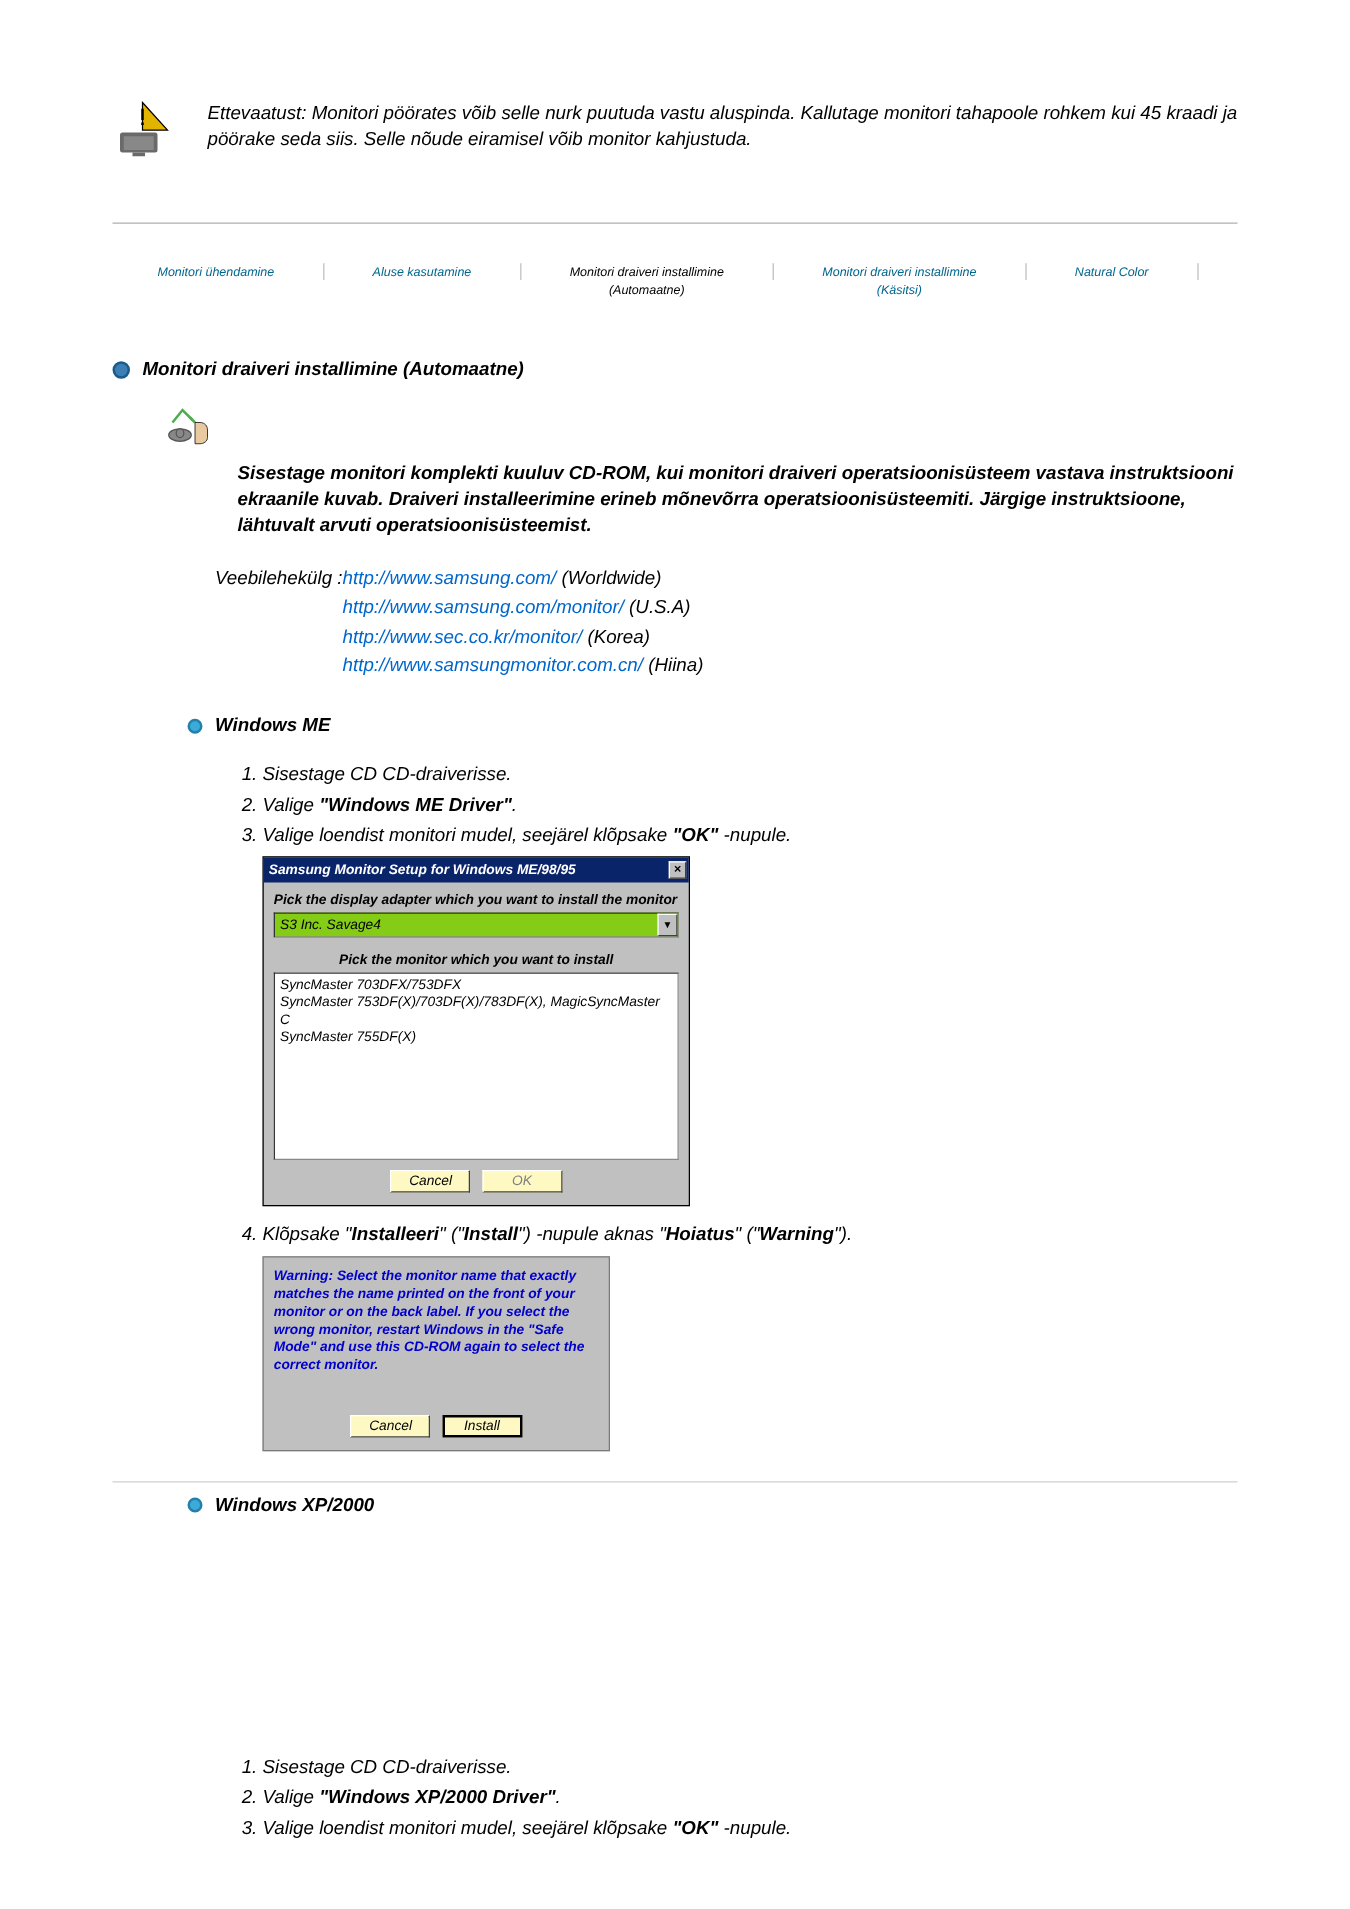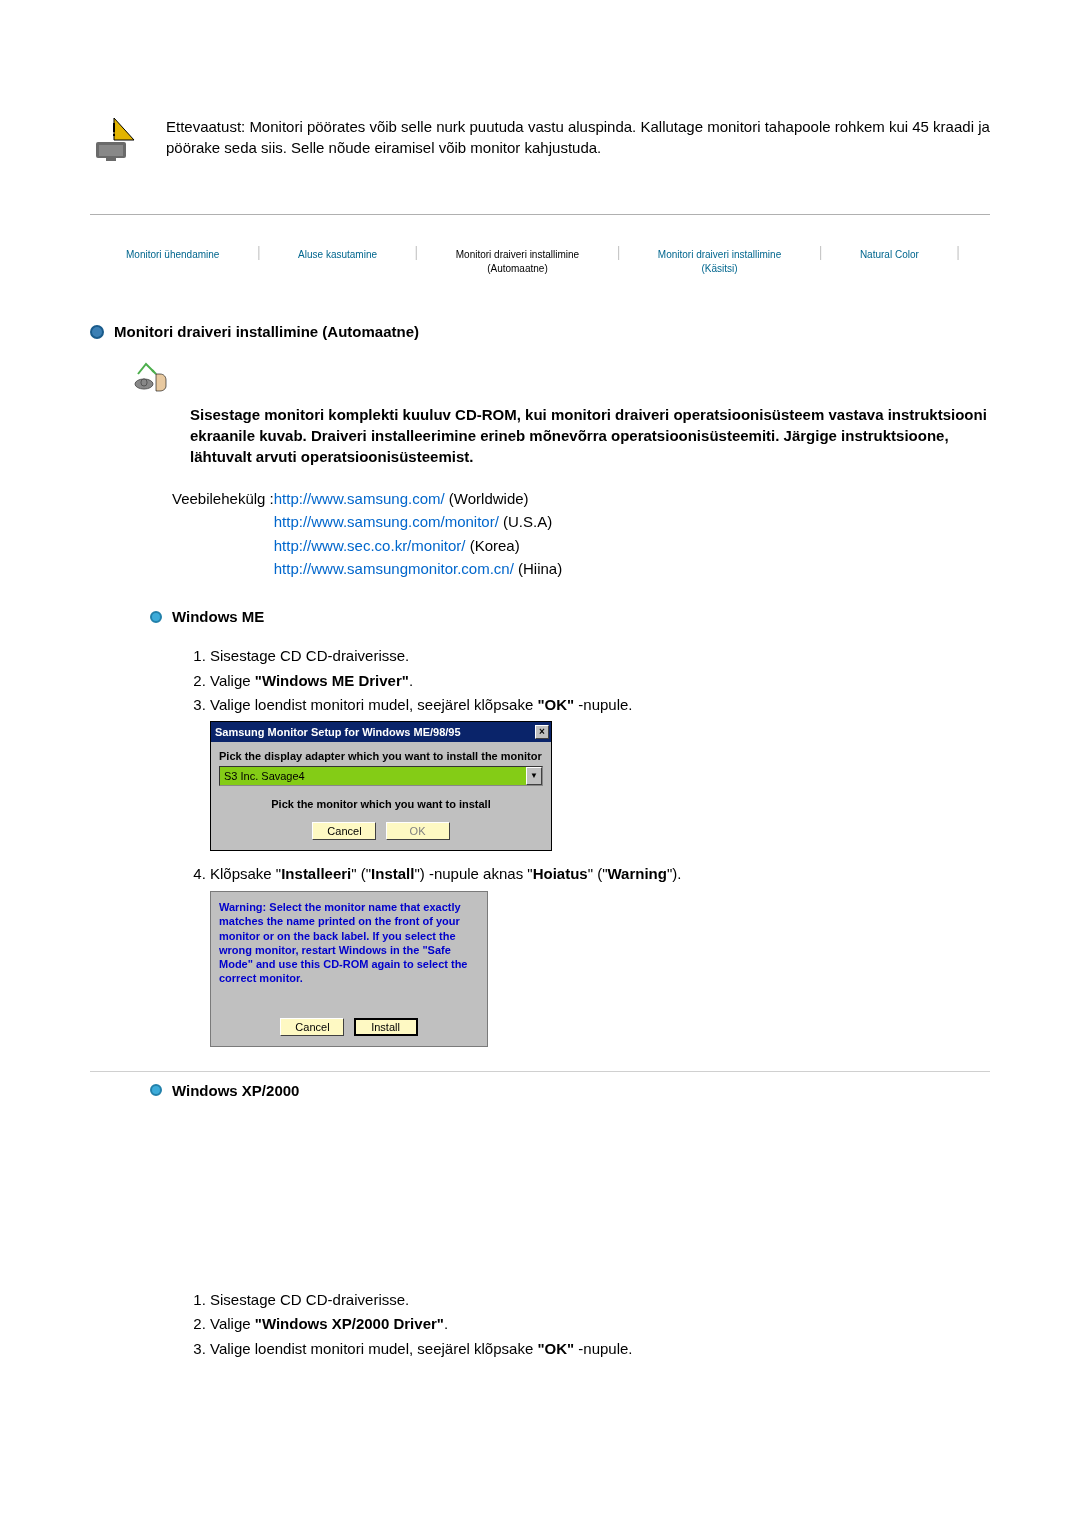--- a/index.html
+++ b/index.html
@@ -4,21 +4,21 @@
 <style>
   * { box-sizing: border-box; }
   body {
     margin: 0;
     font-family: Arial, Helvetica, sans-serif;
     font-size: 15px;
     background: #fff;
     color: #000;
     width: 1080px;
   }
-  .pad { padding: 116px 90px 40px 90px; }
+  .pad { padding: 80px 90px 40px 90px; font-style: italic; }
   .caution-row { display: flex; align-items: flex-start; gap: 28px; }
   .caution-icon { width: 48px; height: 46px; flex: 0 0 48px; }
   .caution-text { line-height: 1.4; }
   hr.sep { border: none; border-top: 1px solid #b0b0b0; margin: 52px 0 10px 0; }
   .tabs {
     display: flex;
     justify-content: space-between;
     padding: 4px 30px 8px 30px;
     gap: 0;
   }
@@ -195,20 +195,25 @@
       <span>Samsung Monitor Setup for Windows ME/98/95</span>
       <span class="dlg-x">×</span>
     </div>
     <div class="dlg-body">
       <div class="dlg-label">Pick the display adapter which you want to install the monitor</div>
       <div class="dlg-select">
         <span>S3 Inc. Savage4</span>
         <span class="dd">▼</span>
       </div>
       <div class="dlg-center">Pick the monitor which you want to install</div>
+      <div class="dlg-list">
+        <div>SyncMaster 703DFX/753DFX</div>
+        <div>SyncMaster 753DF(X)/703DF(X)/783DF(X), MagicSyncMaster C</div>
+        <div>SyncMaster 755DF(X)</div>
+      </div>
       <div class="dlg-btnrow">
         <span class="dlg-btn">Cancel</span>
         <span class="dlg-btn disabled">OK</span>
       </div>
     </div>
   </div>
 
   <ol class="steps" start="4">
     <li>
       <span>Klõpsake "</span><b>Installeeri</b><span>" ("</span><b>Install</b><span>") -nupule aknas "</span><b>Hoiatus</b><span>" ("</span><b>Warning</b><span>").</span>

